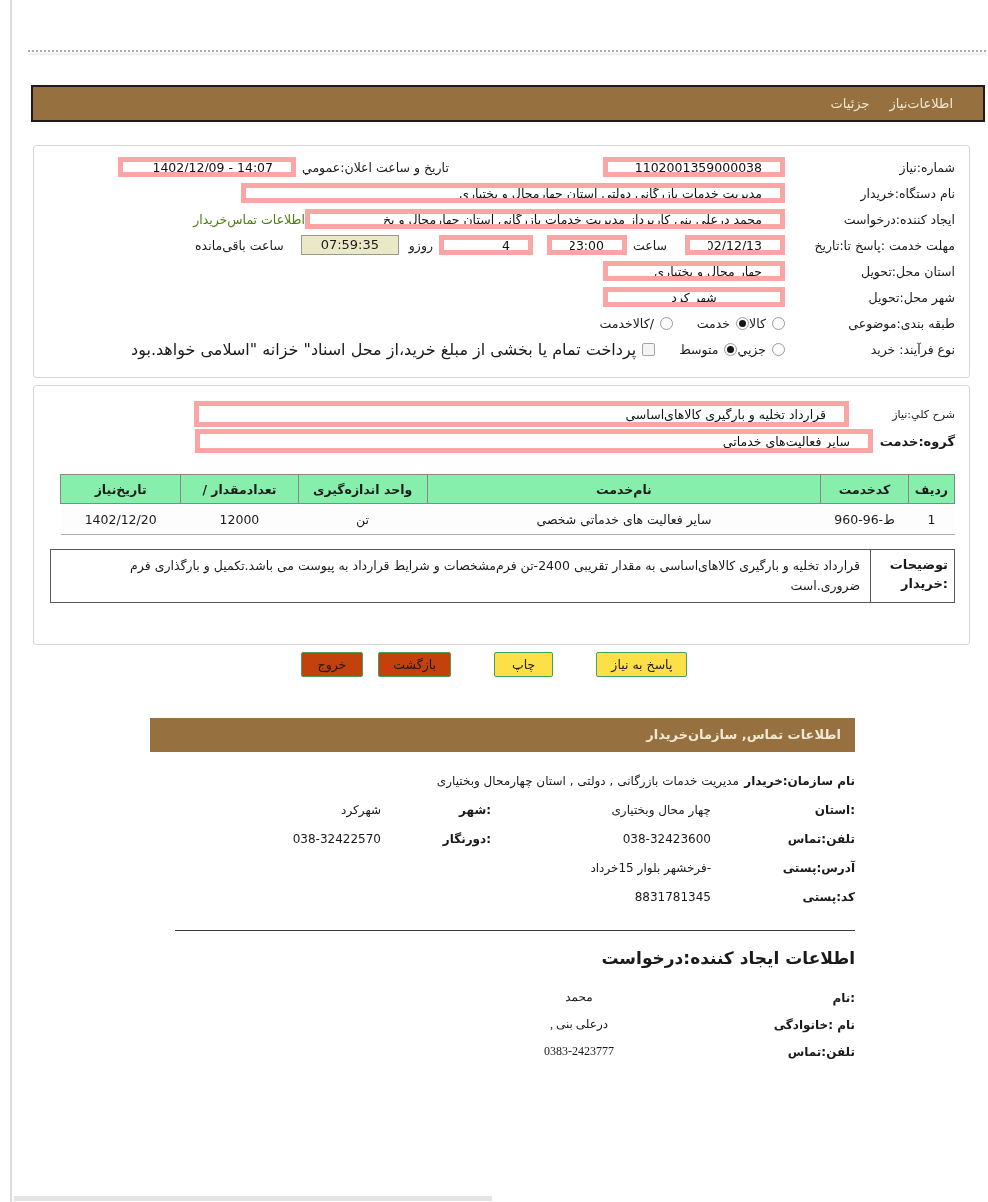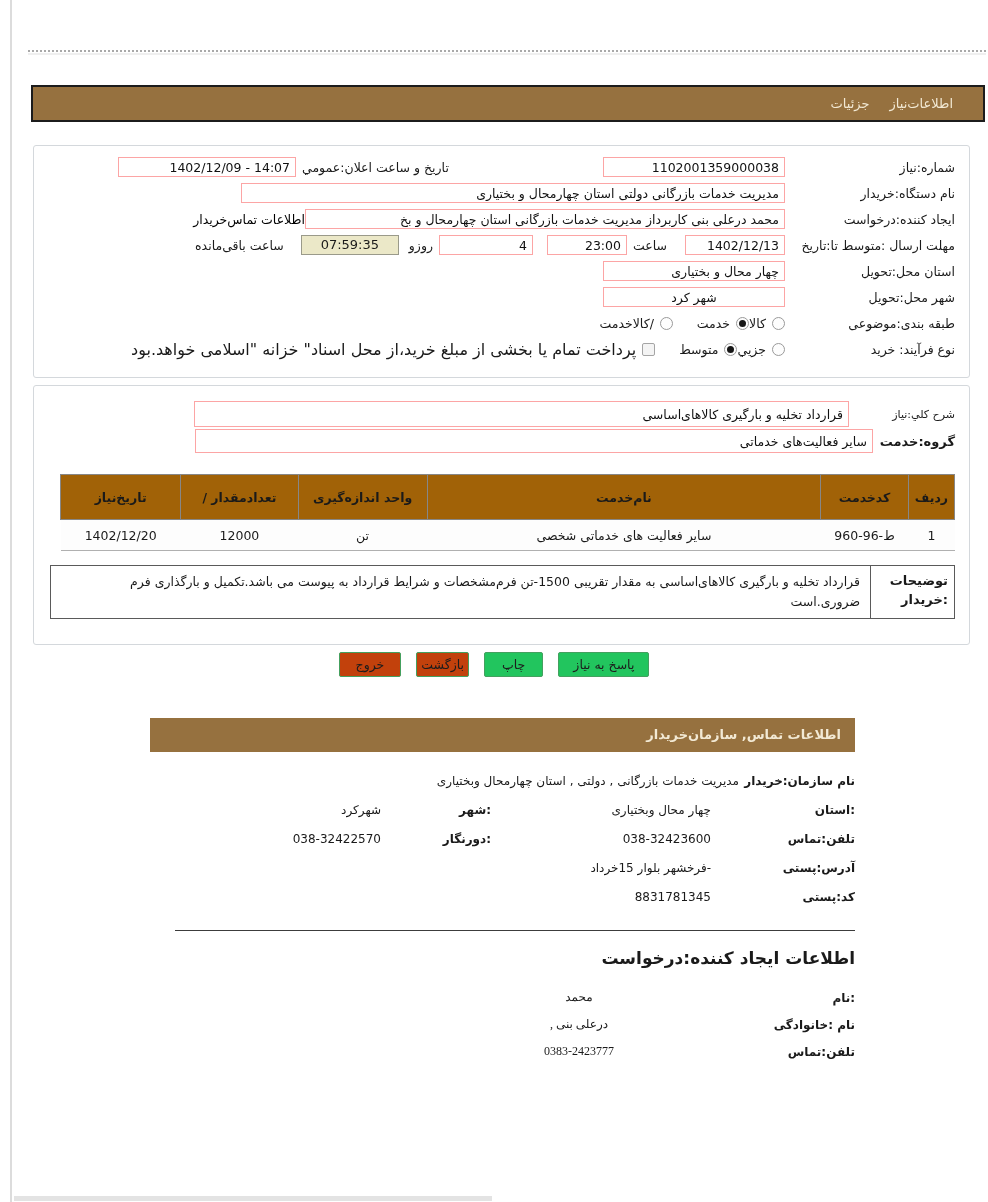--- a/index.html
+++ b/index.html
@@ -10,53 +10,53 @@
   .tabbar{position:absolute;left:31px;top:85px;width:954px;height:37px;box-sizing:border-box;
           background:#96713f;border:2px solid #1c1c1c;display:flex;align-items:center;
           padding-right:30px;gap:20px;color:#f2e9d4;font-size:13px;}
   .tab{cursor:default;}
   .card{position:absolute;left:33px;width:937px;box-sizing:border-box;background:#fff;
         border:1px solid #d4d8dc;border-radius:3px;}
   .card1{top:145px;height:233px;padding:8px 14px 0;}
   .card2{top:385px;height:260px;padding:14px 14px 0;}
   .row{display:flex;align-items:center;height:26px;}
   .f-label{width:170px;flex:none;}
-  .inp{box-sizing:border-box;height:20px;border:1px solid #fca5a5;background:#fff;
-       font-family:"DejaVu Sans",sans-serif;font-size:12.5px;padding:0 5px;color:#111;}
+  .inp{box-sizing:border-box;height:20px;border:5px solid #fca5a5;background:#fff;
+       font-family:"DejaVu Sans",sans-serif;font-size:12.5px;padding:0 18px;color:#111;}
   .inp.tall{height:26px;}
   .inp.med{height:24px;}
   .ltr{direction:ltr;text-align:right;}
   .ctr{text-align:center;}
   .spacer{flex:1;}
-  .link{color:#000000;cursor:pointer;margin-left:22px;white-space:nowrap;}
+  .link{color:#4d7c0f;cursor:pointer;margin-left:22px;white-space:nowrap;}
   .beige{box-sizing:border-box;width:98px;height:20px;border:1px solid #9a9a8a;background:#ebe8c8;
          text-align:center;line-height:18px;font-size:13px;}
   .radio{width:13px;height:13px;border:1px solid #9a9a9a;border-radius:50%;background:#fdfdfd;
          box-sizing:border-box;flex:none;}
   .radio.checked{position:relative;}
   .radio.checked::after{content:"";position:absolute;width:7px;height:7px;margin:2px;background:#161616;border-radius:50%;display:block;}
   .radio.checked{display:inline-block;position:relative;}
   .checkbox{width:13px;height:13px;border:1px solid #a5a5a5;border-radius:2px;background:#f4f4f4;box-sizing:border-box;flex:none;}
   .opt{display:flex;align-items:center;margin-left:24px;}
   .opt .optlab{margin-right:6px;white-space:nowrap;}
   .d-row{display:flex;align-items:center;}
   .d-label1{width:106px;flex:none;font-weight:normal;font-size:11px;}
   .d-label2{width:82px;flex:none;font-weight:bold;font-size:13px;}
   .svc-head{font-weight:bold;font-size:13px;margin:14px 0 12px;}
   table.svc{border-collapse:collapse;margin-top:20px;width:895px;font-size:12.5px;}
-  table.svc th{background:#a16207;border:1px solid #878787;font-weight:bold;height:26px;padding:9px 6px;}
+  table.svc th{background:#86efac;border:1px solid #878787;font-weight:bold;height:26px;padding:1px 6px;}
   table.svc td{height:28px;padding:1px 6px;border-bottom:1px solid #b0b0b0;text-align:center;background:#fdfdfd;}
   td.code{direction:ltr;}
   .descbox{display:flex;margin-top:14px;width:905px;box-sizing:border-box;border:1px solid #5a5a5a;min-height:50px;}
   .desc-label{width:84px;flex:none;font-weight:bold;font-size:13px;padding:5px 6px;border-left:1px solid #5a5a5a;line-height:19px;box-sizing:border-box;}
   .desc-text{flex:1;padding:6px 10px;line-height:20px;}
   .btnrow{position:absolute;left:0;top:652px;width:988px;display:flex;justify-content:center;gap:15px;}
   .btn{box-sizing:border-box;height:25px;line-height:23px;border:1px solid #44a05f;border-radius:2px;
        font-family:"DejaVu Sans",sans-serif;font-size:12.5px;color:#1c1c1c;text-align:center;cursor:pointer;}
-  .btn.mint{background:#22c55e;}
+  .btn.mint{background:#fde047;margin-left:28px;}
   .btn.pink{background:#c2410c;}
   .sechead{position:absolute;left:150px;top:718px;width:705px;height:34px;box-sizing:border-box;
            background:#96713f;color:#f2e9d4;font-weight:bold;font-size:13px;line-height:34px;padding-right:14px;}
   .contact{position:absolute;left:150px;top:766px;width:705px;font-size:12px;}
   .c-row{display:flex;align-items:center;height:29px;}
   .c-label{width:112px;flex:none;font-weight:bold;}
   .c-val{width:252px;flex:none;text-align:right;padding-left:4px;box-sizing:border-box;padding-right:32px;}
   .c-val.wide{width:auto;padding-right:4px;}
   .c-label2{width:92px;flex:none;font-weight:bold;}
   .c-val2{flex:1;text-align:right;padding-right:18px;box-sizing:border-box;}
@@ -90,21 +90,21 @@
     <div class="row">
       <span class="f-label">نام دستگاه:خریدار</span>
       <input class="inp" style="width: 544px;" readonly="" value="مدیریت خدمات بازرگانی دولتی استان چهارمحال و بختیاری">
     </div>
     <div class="row">
       <span class="f-label">ایجاد کننده:درخواست</span>
       <input class="inp" style="width: 480px;" readonly="" value="محمد درعلی بنی کاربرداز مدیریت خدمات بازرگانی استان چهارمحال و بخ">
       <span class="link">اطلاعات تماس‌خریدار</span>
     </div>
     <div class="row">
-      <span class="f-label">مهلت ارسال :متوسط تا:تاریخ</span>
+      <span class="f-label">مهلت خدمت :پاسخ تا:تاریخ</span>
       <input class="inp" style="width: 100px;" readonly="" value="1402/12/13">
       <span style="margin-right:18px;margin-left:6px">ساعت</span>
       <input class="inp" style="width: 80px;" readonly="" value="23:00">
       <input class="inp" style="width: 94px; margin-right: 14px;" readonly="" value="4">
       <span style="margin-right:6px;margin-left:10px">روزو</span>
       <span class="beige">07:59:35</span>
       <span style="margin-right:17px">ساعت باقی‌مانده</span>
     </div>
     <div class="row">
       <span class="f-label">استان محل:تحویل</span>
@@ -180,28 +180,28 @@
           <td class="code">960-96-ط</td>
           <td>سایر فعالیت های خدماتی شخصی</td>
           <td>تن</td>
           <td>12000</td>
           <td>1402/12/20</td>
         </tr>
       </tbody>
     </table>
     <div class="descbox">
       <div class="desc-label">توضیحات :خریدار</div>
-      <div class="desc-text">قرارداد تخلیه و بارگیری کالاهای‌اساسی به مقدار تقریبی 1500-تن فرم‌مشخصات و شرایط قرارداد به پیوست می باشد.تکمیل و بارگذاری فرم ضروری.است</div>
+      <div class="desc-text">قرارداد تخلیه و بارگیری کالاهای‌اساسی به مقدار تقریبی 2400-تن فرم‌مشخصات و شرایط قرارداد به پیوست می باشد.تکمیل و بارگذاری فرم ضروری.است</div>
     </div>
   </div>
 
   <div class="btnrow">
     <button class="btn mint" style="padding:0 14px">پاسخ به نیاز</button>
     <button class="btn mint" style="padding:0 17px">چاپ</button>
-    <button class="btn pink" style="padding:0 4px">بازگشت</button>
+    <button class="btn pink" style="padding:0 14px">بازگشت</button>
     <button class="btn pink" style="padding:0 16px">خروج</button>
   </div>
 
   <div class="sechead">اطلاعات تماس, سازمان‌خریدار</div>
   <div class="contact">
     <div class="c-row">
       <span class="c-label">نام سازمان:خریدار</span>
       <span class="c-val wide">مدیریت خدمات بازرگانی , دولتی , استان چهارمحال وبختیاری</span>
     </div>
     <div class="c-row">

